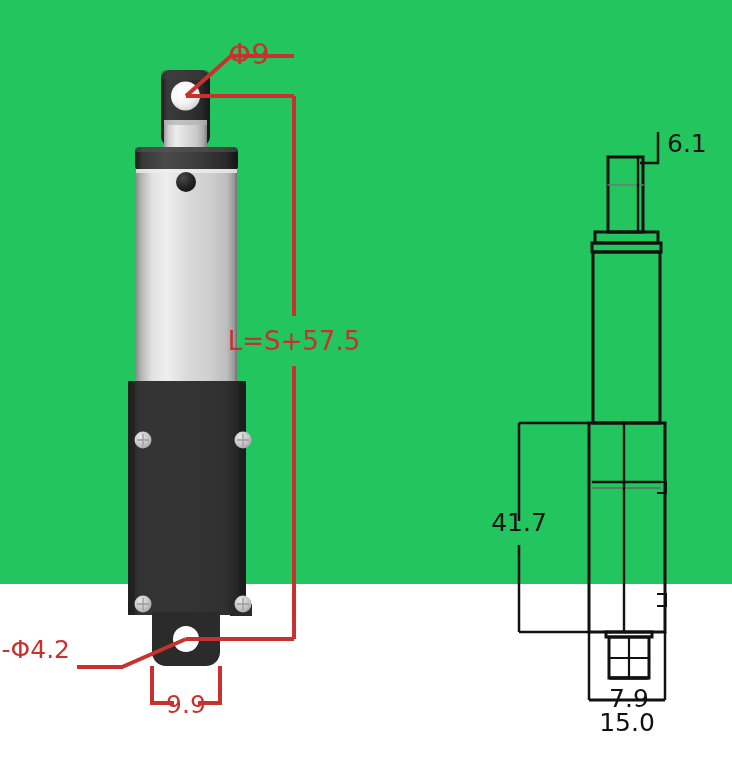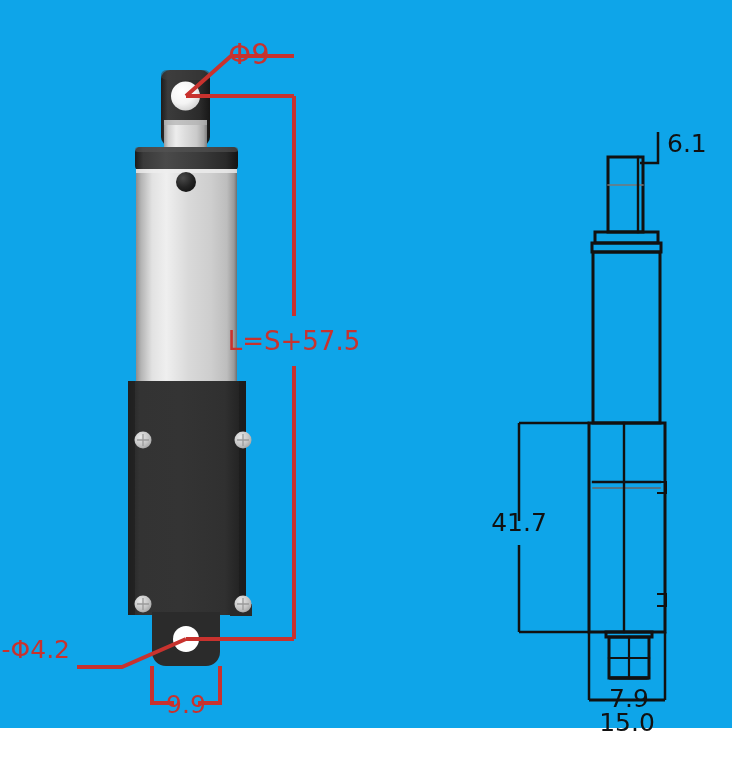--- a/index.html
+++ b/index.html
@@ -10,22 +10,22 @@
   body {
     width: 732px;
     height: 758px;
     font-family: "DejaVu Sans", sans-serif;
     overflow: hidden;
     position: relative;
   }
   #stage {
     position: relative;
     width: 732px;
-    height: 728px;
-    background: #0ea5e9;
+    height: 584px;
+    background: #22c55e;
   }
   #drawing {
     position: absolute;
     left: 0;
     top: 0;
     width: 732px;
     height: 758px;
     display: block;
   }
   .dim-text {

